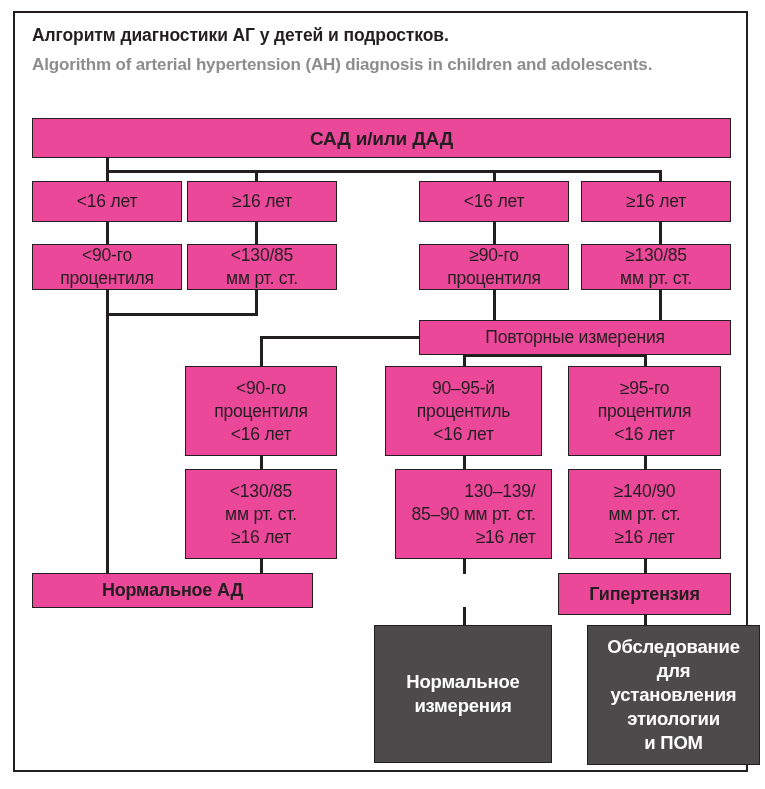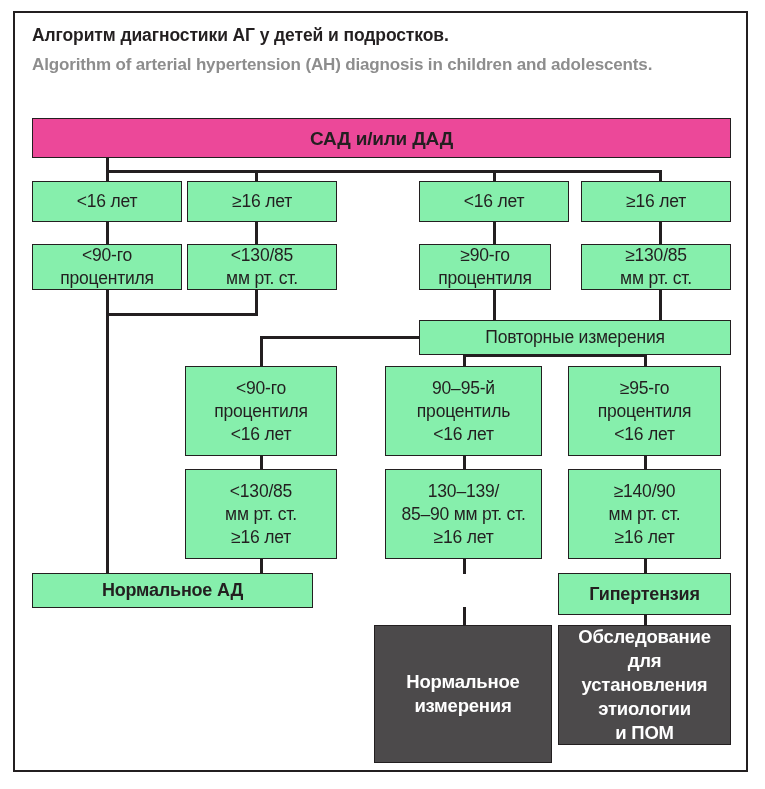--- a/index.html
+++ b/index.html
@@ -47,21 +47,21 @@
     color: #8d8d8d;
     line-height: 21px;
     letter-spacing: -0.15px;
   }
 
   
   .box {
     position: absolute;
     box-sizing: border-box;
     border: 1.6px solid #231f20;
-    background: #86efac;
+    background: #ec4899;
     color: #231f20;
     display: flex;
     align-items: center;
     justify-content: center;
     text-align: center;
     font-size: 17.5px;
     line-height: 23px;
     letter-spacing: -0.2px;
     z-index: 3;
   }
@@ -155,21 +155,21 @@
   </div>
 
   <div class="box" style="left:17px; top:231px; width:150px; height:46px;">
     <span class="txt">&lt;90-го
 процентиля</span>
   </div>
   <div class="box" style="left:172px; top:231px; width:150px; height:46px;">
     <span class="txt">&lt;130/85
 мм рт. ст.</span>
   </div>
-  <div class="box" style="left:404px; top:231px; width:132px; height:46px;">
+  <div class="box" style="left:404px; top:231px; width:150px; height:46px;">
     <span class="txt">≥90-го
 процентиля</span>
   </div>
   <div class="box" style="left:566px; top:231px; width:150px; height:46px;">
     <span class="txt">≥130/85
 мм рт. ст.</span>
   </div>
 
   <div class="box" style="left:404px; top:307px; width:312px; height:35px;">
     <span class="txt">Повторные измерения</span>
@@ -189,21 +189,21 @@
     <span class="txt">≥95-го
 процентиля
 &lt;16 лет</span>
   </div>
 
   <div class="box" style="left:170px; top:456px; width:152px; height:90px;">
     <span class="txt">&lt;130/85
 мм рт. ст.
 ≥16 лет</span>
   </div>
-  <div class="box" style="left:370px; top:456px; width:157px; height:90px;">
+  <div class="box" style="left:380px; top:456px; width:157px; height:90px;text-align:right;">
     <span class="txt">130–139/
 85–90 мм рт. ст.
 ≥16 лет</span>
   </div>
   <div class="box" style="left:553px; top:456px; width:153px; height:90px;">
     <span class="txt">≥140/90
 мм рт. ст.
 ≥16 лет</span>
   </div>
 
@@ -211,21 +211,21 @@
     <span class="txt">Нормальное АД</span>
   </div>
   <div class="box bold" style="left:543px; top:560px; width:173px; height:42px;">
     <span class="txt">Гипертензия</span>
   </div>
 
   <div class="box dark" style="left:359px; top:612px; width:178px; height:138px;">
     <span class="txt">Нормальное
 измерения</span>
   </div>
-  <div class="box dark" style="left:543px; top:612px; width:173px; height:120px;">
+  <div class="box dark" style="left:572px; top:612px; width:173px; height:140px;">
     <span class="txt">Обследование
 для
 установления
 этиологии
 и ПОМ</span>
   </div>
 
 </div>
 
 </body></html>

